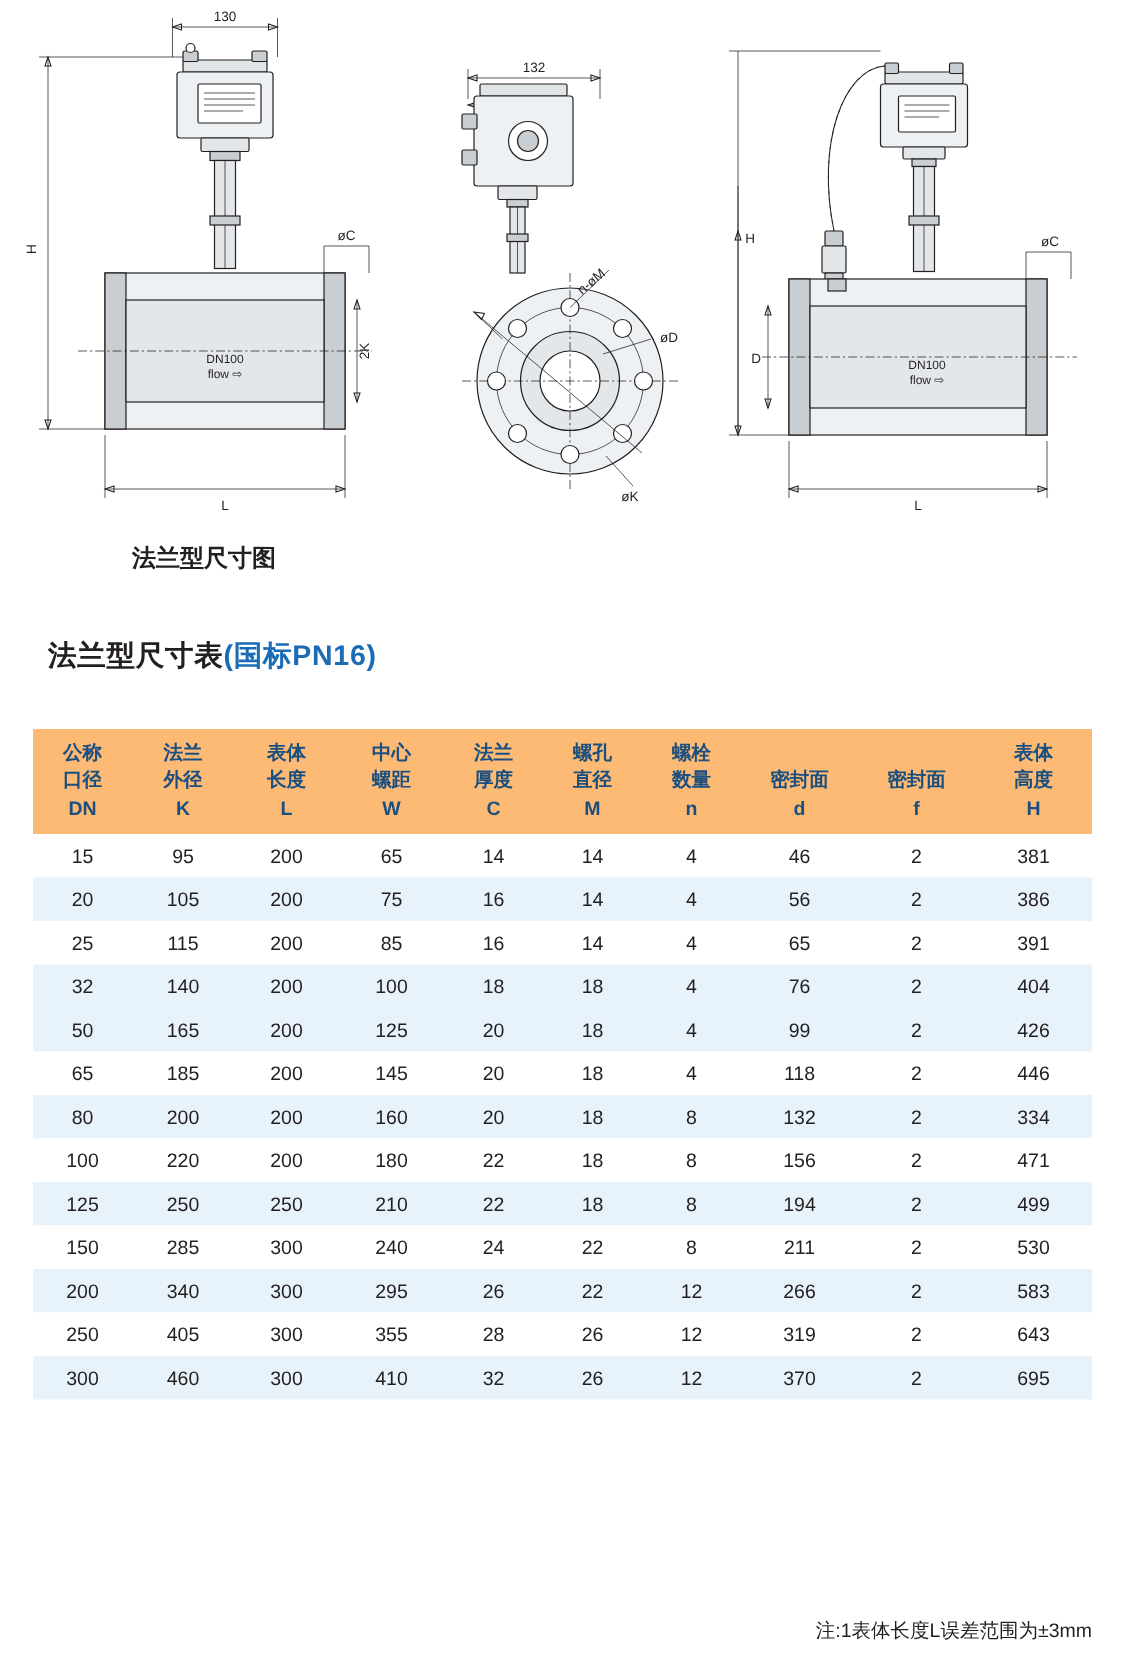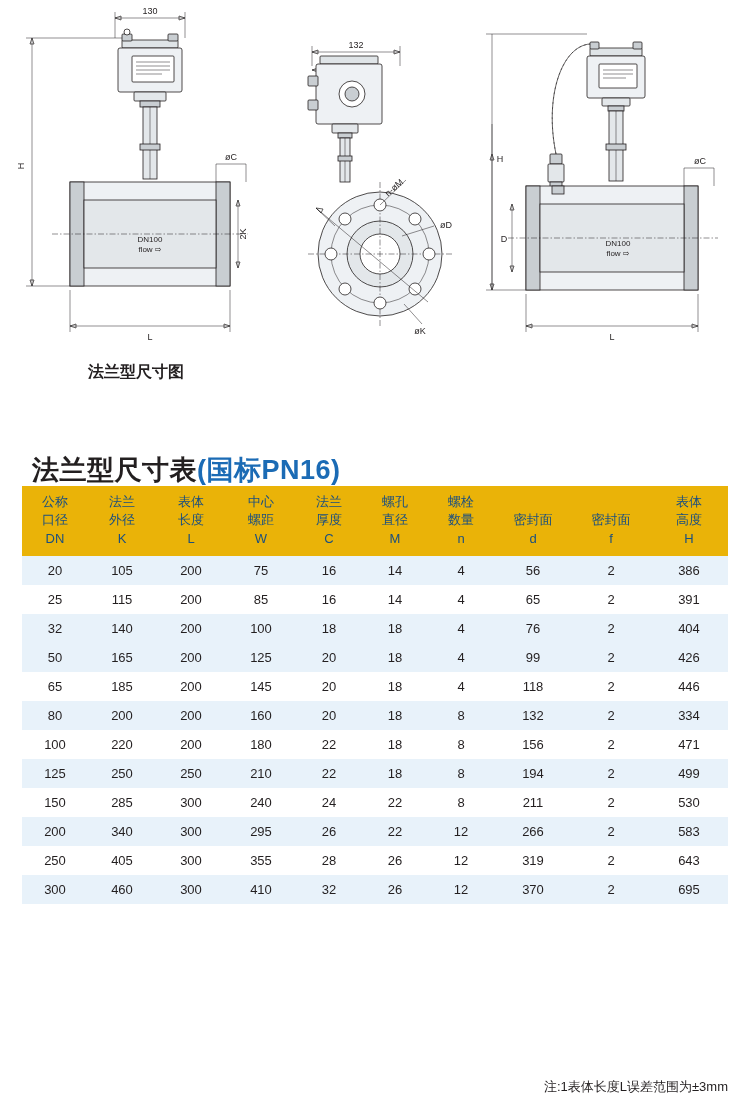--- a/index.html
+++ b/index.html
@@ -35,47 +35,47 @@
     font-weight: bold;
     color: #231f20;
     white-space: nowrap;
   }
   .caption.c1 { left: 88px; top: 0; }
   .caption.c2 { left: 318px; top: 0; }
 
   
   .table-title {
     position: absolute;
-    top: 452px;
+    top: 424px;
     left: 32px;
-    font-size: 27px;
+    font-size: 19px;
     font-weight: bold;
     letter-spacing: 0.5px;
     color: #231f20;
     white-space: nowrap;
   }
   .table-title .paren { color: #1b6bb5; }
 
   
   .table-wrap {
     position: absolute;
     top: 486px;
     left: 22px;
     width: 706px;
   }
   table.dim {
     border-collapse: collapse;
     width: 706px;
     table-layout: fixed;
   }
   table.dim thead th {
-    background: #eab308;
+    background: #fdba74;
     color: #1a4f80;
     font-size: 13px;
-    font-weight: normal;
+    font-weight: bold;
     line-height: 1.35;
     padding: 7px 0 8px 0;
     text-align: center;
     vertical-align: middle;
     border: none;
   }
   table.dim thead th .l1 { display: block; }
   table.dim thead th .l2 { display: block; }
   table.dim thead th .sym { display: block; margin-top: 2px; }
   table.dim tbody td {
@@ -396,20 +396,32 @@
             <span class="sym">f</span>
           </th>
           <th>
             <span class="l1">表体</span>
             <span class="l2">高度</span>
             <span class="sym">H</span>
           </th>
         </tr>
     </thead>
     <tbody id="tbl-body">
+        <tr>
+          <td>15</td>
+          <td>95</td>
+          <td>200</td>
+          <td>65</td>
+          <td>14</td>
+          <td>14</td>
+          <td>4</td>
+          <td>46</td>
+          <td>2</td>
+          <td>381</td>
+        </tr>
         <tr class="alt">
           <td>20</td>
           <td>105</td>
           <td>200</td>
           <td>75</td>
           <td>16</td>
           <td>14</td>
           <td>4</td>
           <td>56</td>
           <td>2</td>

